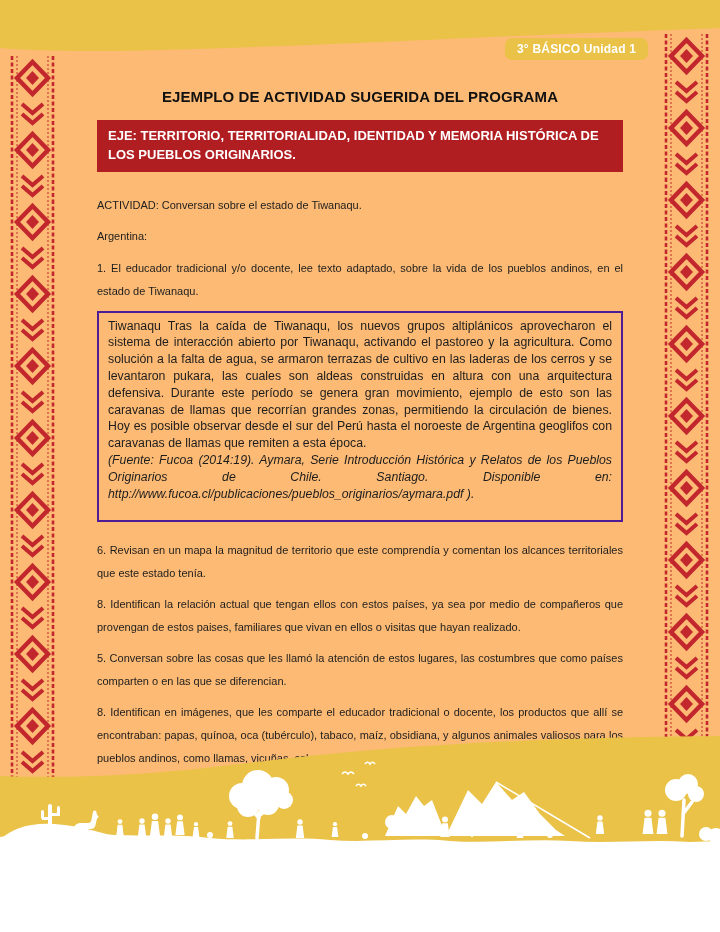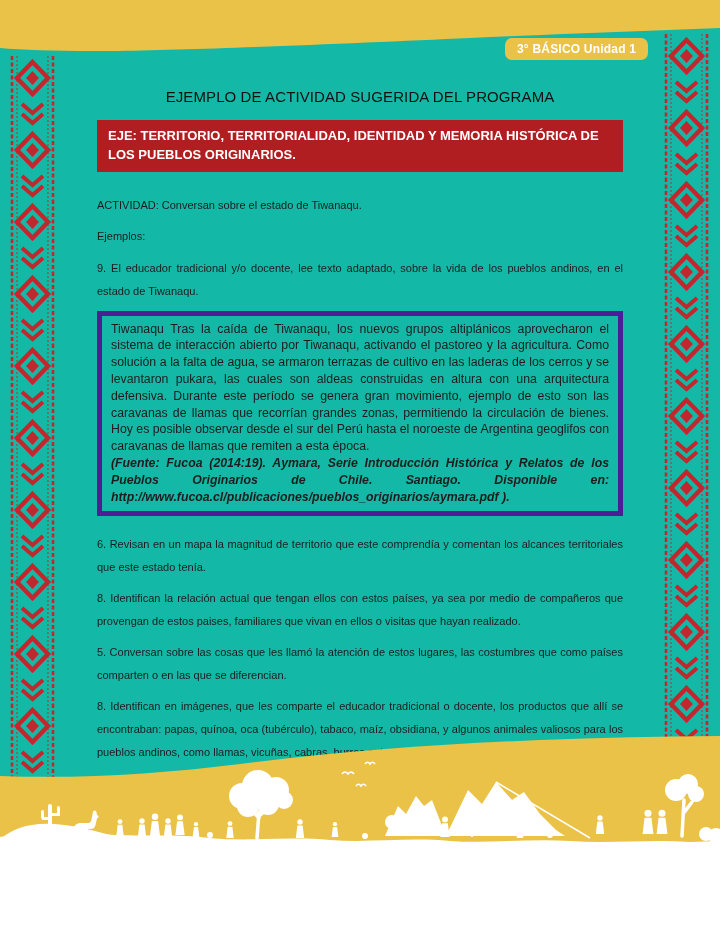--- a/index.html
+++ b/index.html
@@ -1,50 +1,50 @@
 <!DOCTYPE html>
 <html style="--accent-yellow: #eac247; --banner-red: #b11e22; --pattern-red: #c2272d; --text-color: #1d1d1d;"><head>
 <meta charset="utf-8">
 <style>
   html,body{margin:0;padding:0;background:#ffffff;}
   .page{
     position:relative;width:720px;height:849px;overflow:hidden;
-    background:#14b8a6;font-family:"Liberation Sans",sans-serif;color:var(--text-color,#1d1d1d);
+    background:#fdba74;font-family:"Liberation Sans",sans-serif;color:var(--text-color,#1d1d1d);
   }
   
   .top-band{position:absolute;top:0;left:0;}
   
   .badge{
     position:absolute;left:505px;top:38px;
     background:var(--accent-yellow,#eac247);color:#ffffff;
     font-size:12px;font-weight:bold;line-height:1;
     padding:5px 12px 5px 12px;border-radius:7px;letter-spacing:.2px;
     white-space:nowrap;
   }
   
   .border-left{position:absolute;left:10px;top:56px;}
   .border-right{position:absolute;left:664px;top:34px;}
   
   .content{position:absolute;left:97px;top:88px;width:526px;}
   .title{
-    margin:0 0 0 0;text-align:center;font-size:15px;font-weight:normal;color:#111;
+    margin:0 0 0 0;text-align:center;font-size:15px;font-weight:bold;color:#111;
     letter-spacing:.1px;
   }
   .eje-banner{
     margin-top:15px;background:var(--banner-red,#b11e22);color:#ffffff;
     font-size:13px;font-weight:bold;line-height:1.45;padding:7px 11px;
   }
   .content p{margin:0 0 8px 0;font-size:11px;line-height:23px;text-align:justify;}
   .activity{margin-top:22px !important;}
   .examples{margin-bottom:9px !important;}
   .quote-box{
-    border:5px solid #4c1d95;padding:5px 9px 6px 9px;margin:2px 0 17px 0;
+    border:2px solid #4c1d95;padding:5px 9px 18px 9px;margin:2px 0 17px 0;
   }
   .quote-box p{font-size:12.3px;line-height:16.8px;margin:0;}
-  .quote-source{font-style:italic;text-align:center;font-weight:bold;}
+  .quote-source{font-style:italic;text-align:center;}
   .last-para{margin-bottom:0 !important;}
   
   .footer-art{position:absolute;left:0;bottom:0;}
 </style>
 </head>
 <body>
 
 <div class="page">
 
   <svg class="top-band" width="720" height="62" viewBox="0 0 720 62">
@@ -88,22 +88,22 @@
     </defs>
     <rect width="45" height="788" fill="url(#tileR)"></rect>
   </svg>
 
   <main class="content">
     <h1 class="title">EJEMPLO DE ACTIVIDAD SUGERIDA DEL PROGRAMA</h1>
 
     <div class="eje-banner">EJE: TERRITORIO, TERRITORIALIDAD, IDENTIDAD Y MEMORIA HISTÓRICA DE LOS PUEBLOS ORIGINARIOS.</div>
 
     <p class="activity">ACTIVIDAD: Conversan sobre el estado de Tiwanaqu.</p>
-    <p class="examples">Ejemplos:</p>
-    <p>9. El educador tradicional y/o docente, lee texto adaptado, sobre la vida de los pueblos andinos, en el estado de Tiwanaqu.</p>
+    <p class="examples">Argentina:</p>
+    <p>1. El educador tradicional y/o docente, lee texto adaptado, sobre la vida de los pueblos andinos, en el estado de Tiwanaqu.</p>
 
     <div class="quote-box">
       <p class="quote-body">Tiwanaqu Tras la caída de Tiwanaqu, los nuevos grupos altiplánicos aprovecharon el sistema de interacción abierto por Tiwanaqu, activando el pastoreo y la agricultura. Como solución a la falta de agua, se armaron terrazas de cultivo en las laderas de los cerros y se levantaron pukara, las cuales son aldeas construidas en altura con una arquitectura defensiva. Durante este período se genera gran movimiento, ejemplo de esto son las caravanas de llamas que recorrían grandes zonas, permitiendo la circulación de bienes. Hoy es posible observar desde el sur del Perú hasta el noroeste de Argentina geoglifos con caravanas de llamas que remiten a esta época.</p>
       <p class="quote-source">(Fuente: Fucoa (2014:19). Aymara, Serie Introducción Histórica y Relatos de los Pueblos Originarios de Chile. Santiago. Disponible en: http://www.fucoa.cl/publicaciones/pueblos_originarios/aymara.pdf ).</p>
     </div>
 
     <p>6. Revisan en un mapa la magnitud de territorio que este comprendía y comentan los alcances territoriales que este estado tenía.</p>
     <p>8. Identifican la relación actual que tengan ellos con estos países, ya sea por medio de compañeros que provengan de estos paises, familiares que vivan en ellos o visitas que hayan realizado.</p>
     <p>5. Conversan sobre las cosas que les llamó la atención de estos lugares, las costumbres que como países comparten o en las que se diferencian.</p>
     <p>8. Identifican en imágenes, que les comparte el educador tradicional o docente, los productos que allí se encontraban: papas, quínoa, oca (tubérculo), tabaco, maíz, obsidiana, y algunos animales valiosos para los pueblos andinos, como llamas, vicuñas, cabras, burros entre otros.</p>

